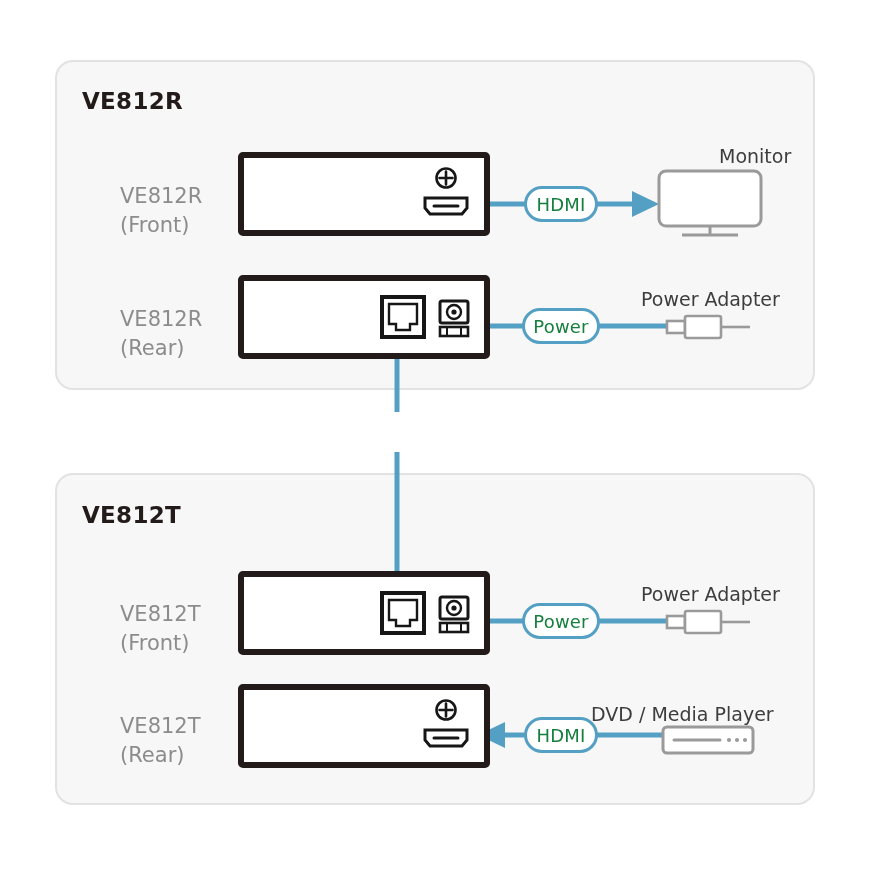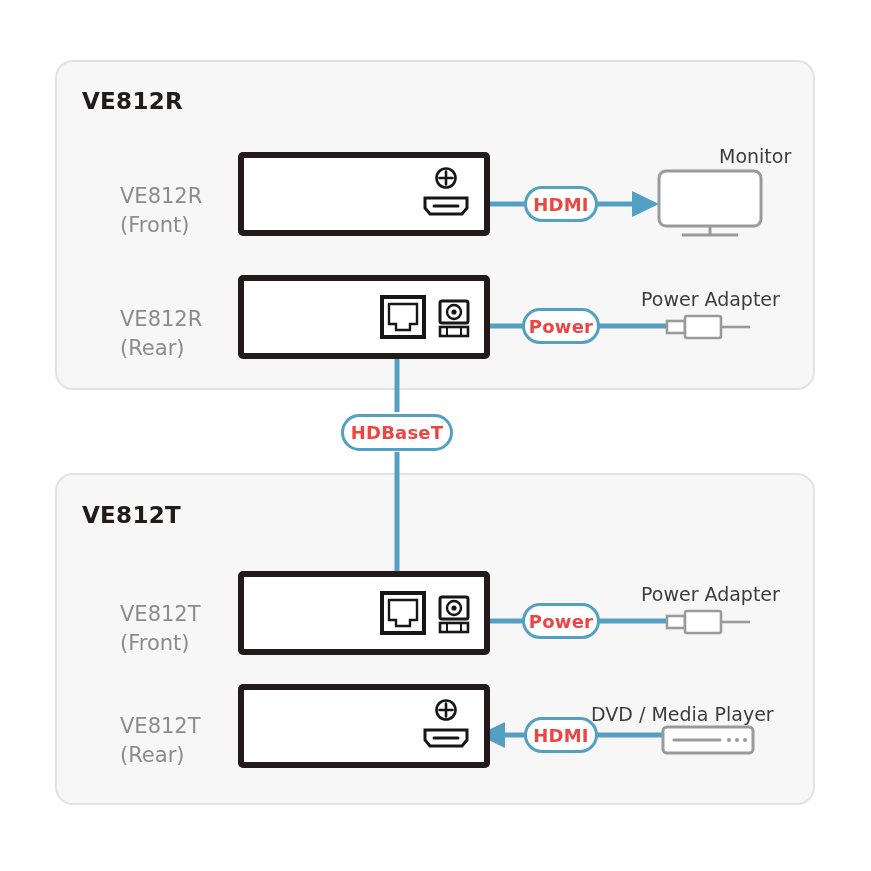--- a/index.html
+++ b/index.html
@@ -64,23 +64,23 @@
     width: 871px; height: 871px;
     pointer-events: none;
   }
 
   .badge {
     position: absolute;
     box-sizing: border-box;
     background: #ffffff;
     border: 3px solid #54a0c4;
     border-radius: 999px;
-    color: #ef4444;
+    color: #15803d;
     font-size: 18px;
-    font-weight: bold;
+    font-weight: normal;
     display: flex;
     align-items: center;
     justify-content: center;
     white-space: nowrap;
     letter-spacing: 0.2px;
   }
 
   .ext-label {
     position: absolute;
     font-size: 19px;
@@ -193,21 +193,20 @@
         <path d="M181 40 L223 40 L223 50 L218 56 L186 56 L181 50 Z" fill="#ffffff" stroke="#161616" stroke-width="3"></path>
         <line x1="190" y1="48" x2="214" y2="48" stroke="#161616" stroke-width="3" stroke-linecap="round"></line>
       </g>
     </svg>
   </div>
 
   <div class="badge" style="left:524px; top:186px; width:74px; height:36px;">HDMI</div>
 
   <div class="badge" style="left:522px; top:308px; width:78px; height:36px;">Power</div>
 
-  <div class="badge" style="left:341px; top:414px; width:112px; height:37px;">HDBaseT</div>
 
   <div class="badge" style="left:522px; top:603px; width:78px; height:36px;">Power</div>
 
   <div class="badge" style="left:524px; top:717px; width:74px; height:36px;">HDMI</div>
 
   <div class="ext-label" style="left:671px; top:145px;margin-left:48px;">Monitor</div>
   <div class="icon-box" style="left:655px; top:168px;">
     <svg width="110" height="70" viewBox="0 0 110 70">
       <rect x="4" y="3" width="102" height="55" rx="7" fill="#ffffff" stroke="#9a9a9a" stroke-width="3"></rect>
       <line x1="55" y1="58" x2="55" y2="66" stroke="#9a9a9a" stroke-width="3"></line>

